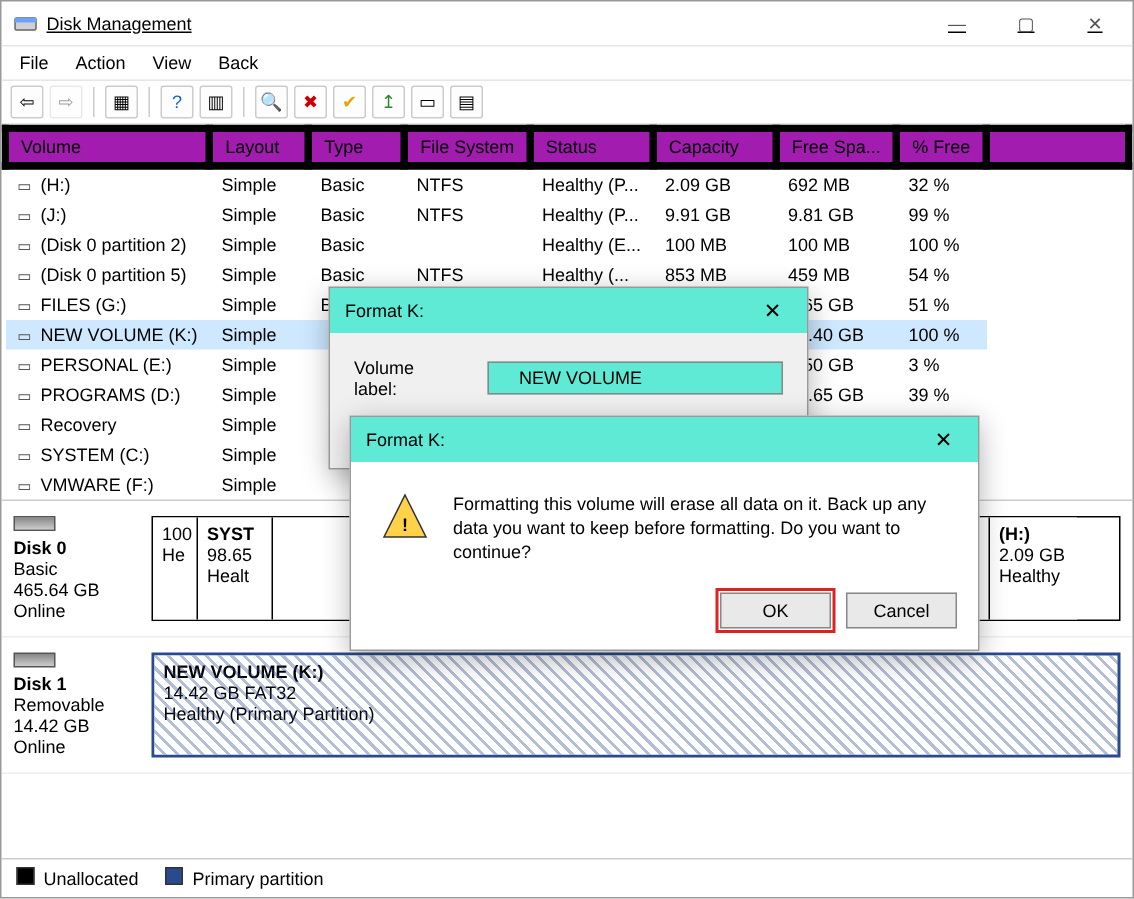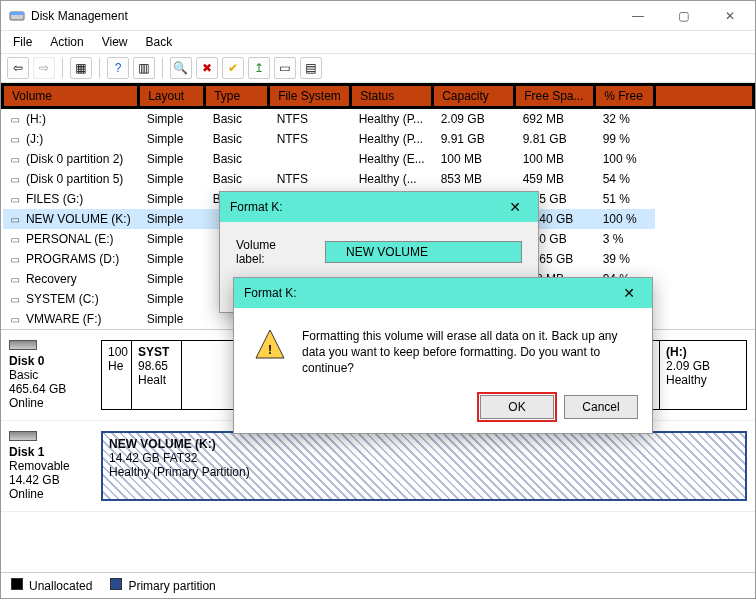--- a/index.html
+++ b/index.html
@@ -1,28 +1,28 @@
 <!DOCTYPE html>
 <html><head>
 <meta charset="utf-8">
 <style>
 * { box-sizing: border-box; margin: 0; padding: 0; font-family: "Segoe UI", Tahoma, sans-serif; font-size: 12px; }
 body { background: #fff; width: 756px; height: 599px; overflow: hidden; border: 1px solid #999; position: relative; }
-.titlebar { height: 30px; display: flex; align-items: center; padding: 0 2px 0 8px; border-bottom: 1px solid #e5e5e5; }
+.titlebar { height: 30px; display: flex; align-items: center; padding: 0 2px 0 8px; border-bottom: 1px solid #e5e5e5; text-decoration: underline; }
 .titlebar .title { flex: 1; font-size: 12px; }
 .titlebar .winbtn { width: 46px; height: 28px; display: flex; align-items: center; justify-content: center; color: #555; }
 .menubar { height: 22px; display: flex; align-items: center; padding: 0 4px; gap: 2px; }
 .menubar span { padding: 15px 8px; }
 .toolbar { height: 30px; display: flex; align-items: center; padding: 0 6px; gap: 4px; border-top: 1px solid #e5e5e5; border-bottom: 1px solid #e5e5e5; }
 .toolbar .tb { width: 22px; height: 22px; border: 1px solid #ccc; border-radius: 2px; display: flex; align-items: center; justify-content: center; font-size: 12px; background: #fdfdfd; }
 .toolbar .sep { width: 1px; height: 20px; background: #ccc; margin: 0 3px; }
 .content { position: relative; height: calc(100% - 30px - 22px - 30px - 26px); overflow: hidden; }
 .table { width: 100%; border-collapse: collapse; }
 .table th, .table td { text-align: left; padding: 3px 8px; white-space: nowrap; overflow: hidden; font-weight: normal; }
-.table th { background: #c2410c; border: 3px solid #000000; height: 22px; }
+.table th { background: #a21caf; border: 5px solid #000000; height: 22px; }
 .table tbody tr td:first-child::before { content: "▭"; font-size: 10px; color: #555; margin-right: 6px; }
 .table tbody tr.sel td { background: #cde8ff; }
 .diskpanes { padding: 0; height: 240px; overflow: hidden; border-top: 1px solid #ccc; display: flex; }
 .diskpanes .inner { flex:1; }
 .diskrow { display: flex; align-items: stretch; padding: 10px 8px 10px 8px; border-bottom: 1px solid #eee; gap: 12px; }
 .diskinfo { width: 80px; }
 .diskicon { width: 28px; height: 10px; background: linear-gradient(#888,#ccc); border:1px solid #555; margin-bottom:4px;}
 .diskinfo .b { font-weight: bold; }
 .parts { flex: 1; display: flex; gap: 0; border: 1px solid #000; }
 .part { border-right: 1px solid #000; padding: 4px 6px; overflow: hidden; background: #fff; }

